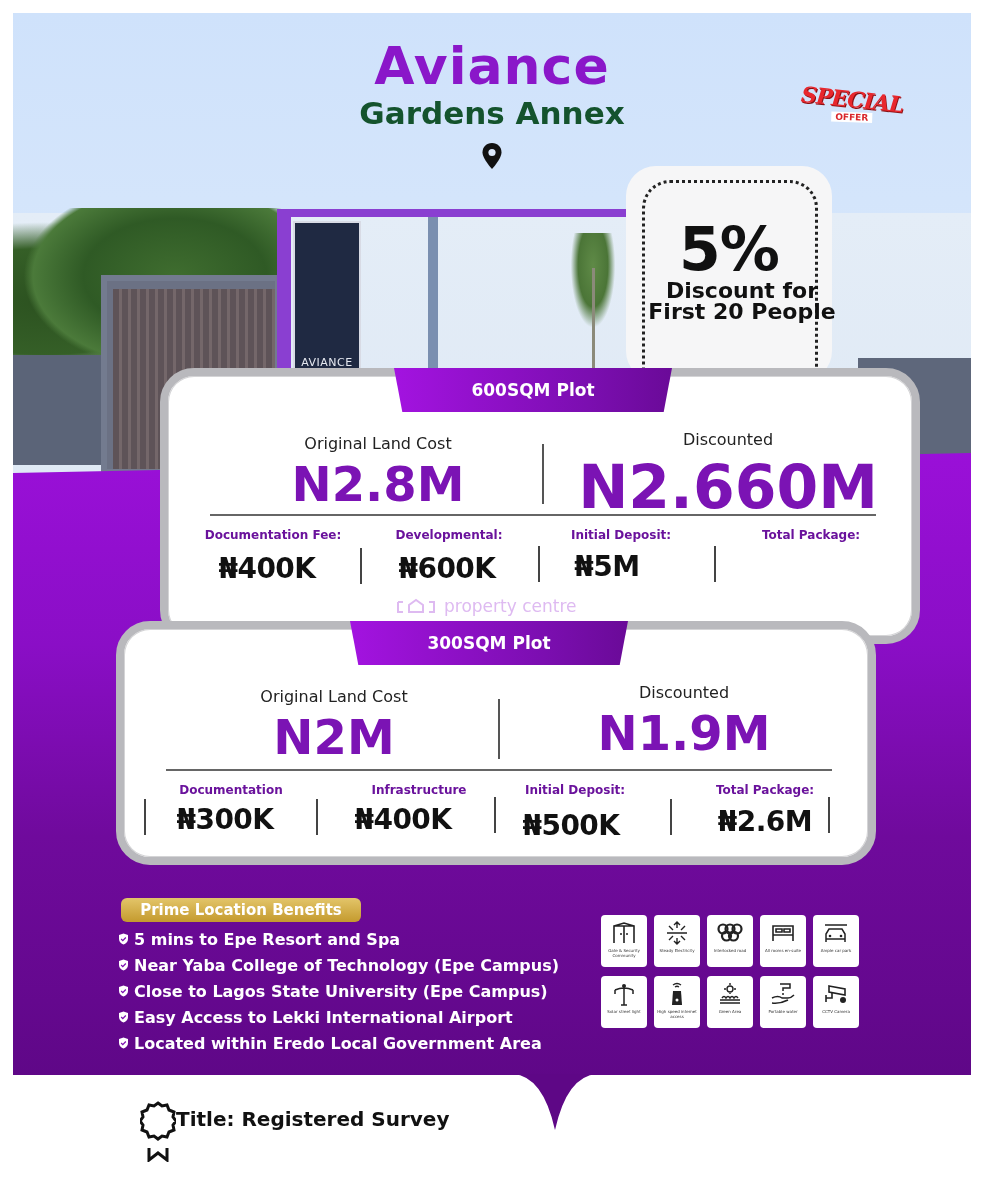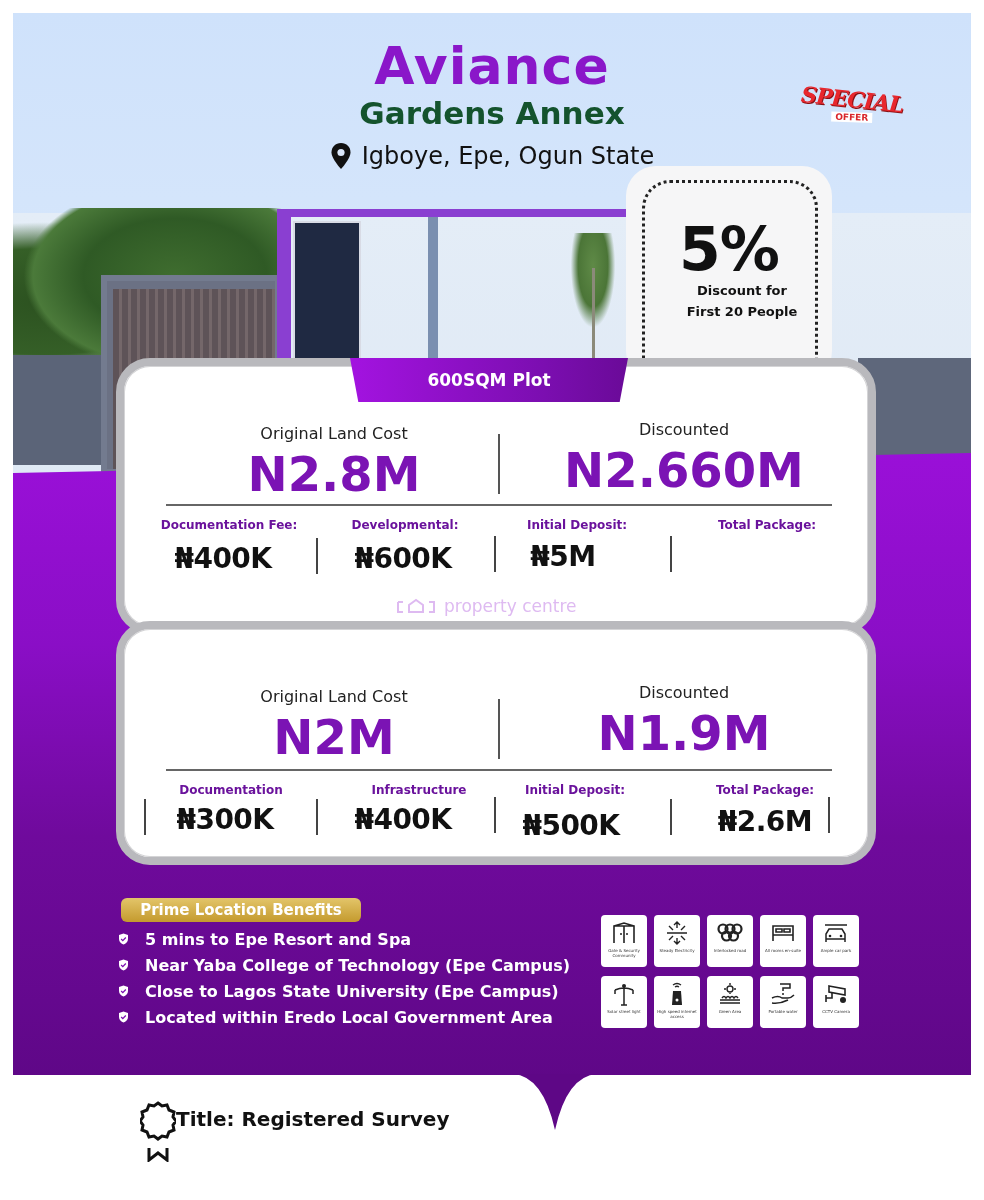--- a/index.html
+++ b/index.html
@@ -35,41 +35,41 @@
   .loc { top:142px; font-size:24px; color:#111; display:flex; justify-content:center; align-items:center; gap:10px; }
   .pin { width:22px; height:28px; }
   
   .special { position:absolute; left:800px; top:86px; width:100px; height:48px; transform:rotate(6deg); }
   .special .s1 { font-family:"DejaVu Serif", serif; font-weight:bold; font-style:italic; font-size:22px; color:#e8272d; text-shadow:1px 1px 0 #8a0f12; letter-spacing:-1px; }
   .special .s2 { position:absolute; left:32px; top:26px; font-size:9px; font-weight:bold; color:#d9262b; background:#fff; padding:0 4px; transform:rotate(-4deg); }
   
   .disc-card { position:absolute; left:626px; top:166px; width:206px; height:215px; background:#f6f6f7; border-radius:30px; }
   .disc-inner { position:absolute; left:16px; top:14px; width:170px; height:220px; border:3px dotted #222; border-radius:28px; border-bottom:none; }
   .disc-pct { position:absolute; left:0; width:206px; top:48px; text-align:center; font-weight:bold; font-size:60px; color:#111; letter-spacing:-1px; }
-  .disc-txt { position:absolute; left:0; width:232px; top:114px; text-align:center; font-weight:bold; font-size:13px; line-height:21px; color:#111; }
+  .disc-txt { position:absolute; left:0; width:232px; top:114px; text-align:center; font-weight:bold; font-size:22px; line-height:21px; color:#111; }
   
   .card { position:absolute; left:116px; width:760px; background:#ffffff; border-radius:34px; border:8px solid #b9b9bd; box-sizing:border-box; box-shadow: inset 0 0 0 1px #d4d4d6; }
-  .card1 { top:358px; height:276px; }
+  .card1 { top:368px; height:276px;margin-left:44px; }
   .card2 { top:621px; height:244px; }
   .ribbon { position:absolute; left:226px; top:-8px; width:278px; height:44px;
     background:linear-gradient(90deg,#a313e0,#7b0eb0 70%,#6a0a98);
     clip-path:polygon(0 0,100% 0,97% 100%,3% 100%); color:#fff; font-weight:bold; font-size:17px; text-align:center; line-height:44px; }
   .lbl { position:absolute; font-size:16px; color:#222; text-align:center; }
   .big { position:absolute; font-weight:bold; color:#7b13b4; text-align:center; letter-spacing:0px; }
   .vdiv { position:absolute; width:2px; background:#555; }
   .hline { position:absolute; left:42px; width:666px; height:2px; background:#666; }
   .fee-lbl { position:absolute; font-weight:bold; font-size:12px; color:#6a129c; text-align:center; width:170px; }
   .fee-val { position:absolute; font-weight:bold; font-size:28px; color:#111; text-align:center; width:170px; letter-spacing:-0.5px; }
   .sdiv { position:absolute; width:2px; height:36px; background:#444; }
   .watermark { position:absolute; left:396px; top:596px; font-size:17px; color:#d6a9ee; opacity:0.8; display:flex; align-items:center; gap:8px; }
   
   .benefits-hdr { position:absolute; left:121px; top:898px; width:240px; height:24px; border-radius:6px;
     background:linear-gradient(180deg,#e3c56a,#c49a2e); color:#fff; font-weight:bold; font-size:15px; text-align:center; line-height:24px; }
   .benefits { position:absolute; left:118px; top:926px; margin:0; padding:0; list-style:none; }
-  .benefits li { display:flex; align-items:center; gap:16px; color:#fff; font-weight:bold; font-size:16px; height:26px; }
+  .benefits li { display:flex; align-items:center; gap:5px; color:#fff; font-weight:bold; font-size:16px; height:26px; }
   .shield { width:11px; height:12px; }
   
   .amen { position:absolute; left:601px; top:915px; width:262px; display:grid; grid-template-columns:repeat(5,46px); column-gap:7px; row-gap:9px; }
   .amen-tile { width:46px; height:52px; background:#fff; border-radius:4px; display:flex; flex-direction:column; align-items:center; justify-content:flex-start; padding-top:6px; box-sizing:border-box; }
   .amen-tile svg { width:26px; height:24px; }
   .amen-cap { font-size:4px; line-height:5px; color:#333; text-align:center; margin-top:3px; padding:0 2px; }
   
   .notch { position:absolute; left:13px; top:1074px; width:958px; height:60px; }
   .title-deed { position:absolute; left:140px; top:1100px; display:flex; align-items:flex-start; }
   .deed-text { font-size:20px; color:#111; line-height:26px; font-weight:bold; padding-top:6px; }
@@ -94,21 +94,20 @@
   <div class="purple-band"></div>
 </div>
 
 <div class="title brand">Aviance</div>
 <div class="title sub">Gardens Annex</div>
 <div class="title loc">
   <svg class="pin" viewBox="0 0 22 28">
     <path d="M11 1C5.5 1 1.5 5 1.5 10.3 1.5 17 11 27 11 27s9.5-10 9.5-16.7C20.5 5 16.5 1 11 1z" fill="#111"></path>
     <circle cx="11" cy="10.5" r="3.6" fill="#dbe8fb"></circle>
   </svg>
-  <span>Igboye, Epe, Ogun State</span>
 </div>
 
 <div class="special">
   <div class="s1">SPECIAL</div>
   <div class="s2">OFFER</div>
 </div>
 
 <div class="disc-card">
   <div class="disc-inner"></div>
   <div class="disc-pct">5%</div>
@@ -117,21 +116,21 @@
     <div>First 20 People</div>
   </div>
 </div>
 
 <div class="card card1">
   <div class="ribbon">600SQM Plot</div>
   <div class="lbl" style="left:90px;top:58px;width:240px;">Original Land Cost</div>
   <div class="big" style="left:60px;top:80px;width:300px;font-size:48px;">N2.8M</div>
   <div class="vdiv" style="left:374px;top:68px;height:60px;"></div>
   <div class="lbl" style="left:440px;top:54px;width:240px;">Discounted</div>
-  <div class="big" style="left:400px;top:76px;width:320px;font-size:48px;">N2.660M</div>
+  <div class="big" style="left:400px;top:76px;width:320px;font-size:60px;">N2.660M</div>
   <div class="hline" style="top:138px;"></div>
 
   <div class="fee-lbl" style="left:20px;top:152px;">Documentation Fee:</div>
   <div class="fee-val" style="left:14px;top:176px;">₦400K</div>
   <div class="sdiv" style="left:192px;top:172px;"></div>
   <div class="fee-lbl" style="left:196px;top:152px;">Developmental:</div>
   <div class="fee-val" style="left:194px;top:176px;">₦600K</div>
   <div class="sdiv" style="left:370px;top:170px;"></div>
   <div class="fee-lbl" style="left:368px;top:152px;">Initial Deposit:</div>
   <div class="fee-val" style="left:354px;top:174px;">₦5M</div>
@@ -140,20 +139,21 @@
 </div>
 
 <div class="watermark">
   <svg width="40" height="16" viewBox="0 0 40 16">
     <path d="M2 4h5M2 4v10h5M33 4h5v10h-5M13 14V7l7-5 7 5v7z" fill="none" stroke="#d6a9ee" stroke-width="2"></path>
   </svg>
   <span>property centre</span>
 </div>
 
 <div class="card card2">
+  <div class="ribbon">300SQM Plot</div>
   <div class="lbl" style="left:90px;top:58px;width:240px;">Original Land Cost</div>
   <div class="big" style="left:60px;top:80px;width:300px;font-size:48px;">N2M</div>
   <div class="vdiv" style="left:374px;top:70px;height:60px;"></div>
   <div class="lbl" style="left:440px;top:54px;width:240px;">Discounted</div>
   <div class="big" style="left:400px;top:76px;width:320px;font-size:48px;">N1.9M</div>
   <div class="hline" style="top:140px;"></div>
 
   <div class="sdiv" style="left:20px;top:170px;"></div>
   <div class="fee-lbl" style="left:22px;top:154px;">Documentation</div>
   <div class="fee-val" style="left:16px;top:174px;">₦300K</div>
@@ -190,20 +190,27 @@
         <path d="M5.5 0.5L10 2v4c0 3-2.2 4.8-4.5 5.5C3.2 10.8 1 9 1 6V2z" fill="#fff"></path>
         <path d="M3.2 6l1.6 1.6L7.8 4.5" stroke="#7b0eb0" stroke-width="1.3" fill="none"></path>
       </svg>
     <span>Close to Lagos State University (Epe Campus)</span>
   </li>
   <li>
     <svg class="shield" viewBox="0 0 11 12">
         <path d="M5.5 0.5L10 2v4c0 3-2.2 4.8-4.5 5.5C3.2 10.8 1 9 1 6V2z" fill="#fff"></path>
         <path d="M3.2 6l1.6 1.6L7.8 4.5" stroke="#7b0eb0" stroke-width="1.3" fill="none"></path>
       </svg>
+    <span>Easy Access to Lekki International Airport</span>
+  </li>
+  <li>
+    <svg class="shield" viewBox="0 0 11 12">
+        <path d="M5.5 0.5L10 2v4c0 3-2.2 4.8-4.5 5.5C3.2 10.8 1 9 1 6V2z" fill="#fff"></path>
+        <path d="M3.2 6l1.6 1.6L7.8 4.5" stroke="#7b0eb0" stroke-width="1.3" fill="none"></path>
+      </svg>
     <span>Located within Eredo Local Government Area</span>
   </li>
 </ul>
 
 <div class="amen">
   <div class="amen-tile">
     <svg viewBox="0 0 26 24">
         <path d="M3 22V5h20v17M3 5l10-3 10 3M13 5v17M9 13h2M15 13h2" stroke="#222" stroke-width="1.6" fill="none"></path>
       </svg>
     <div class="amen-cap">Gate &amp; Security Community</div>

